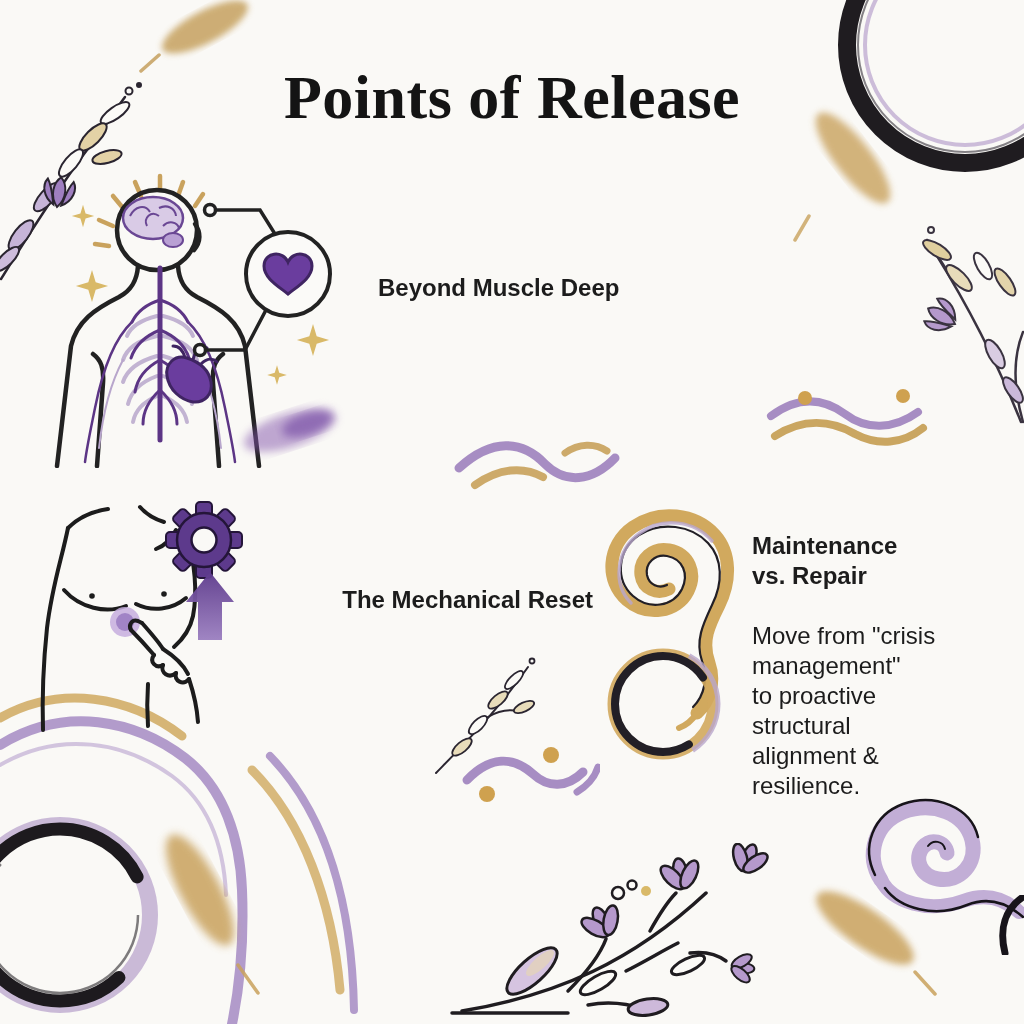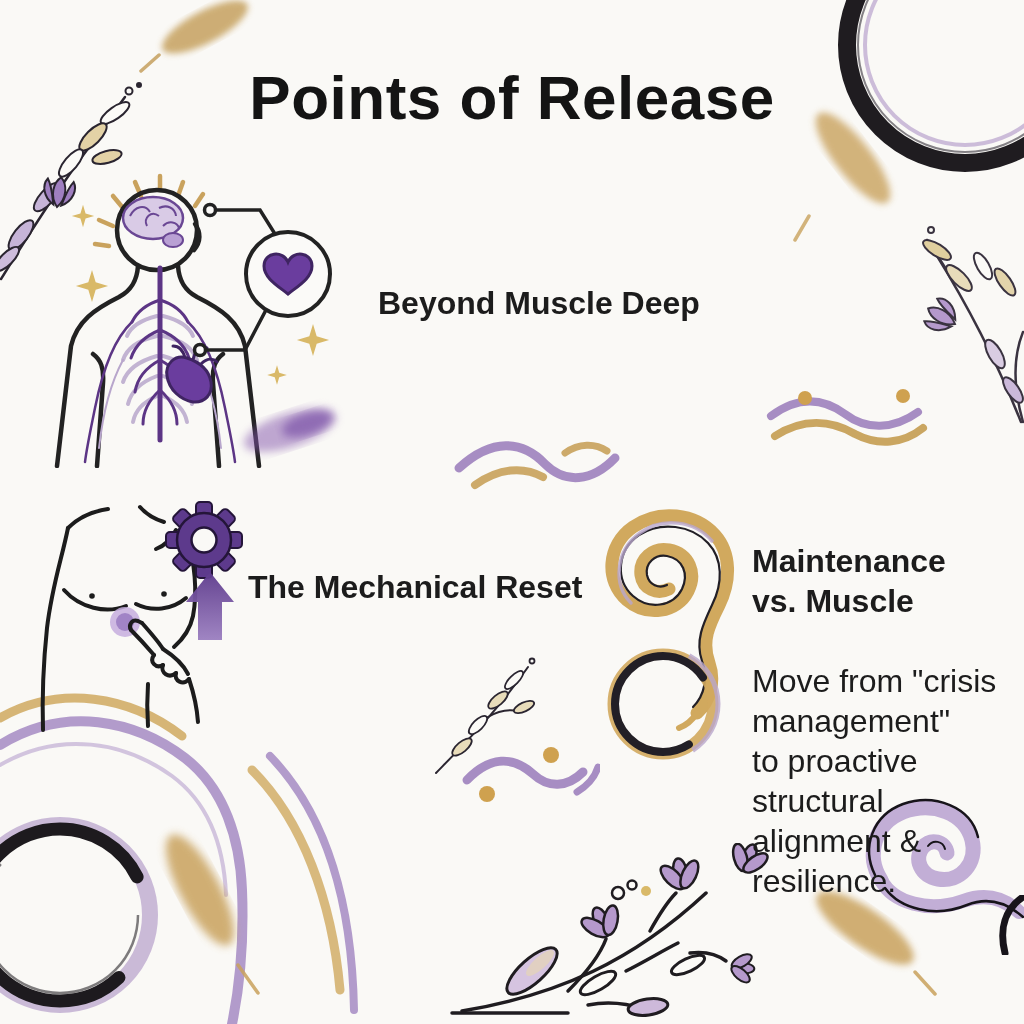--- a/index.html
+++ b/index.html
@@ -2,28 +2,28 @@
 <html><head>
 <meta charset="utf-8">
 <style>
   html,body{margin:0;padding:0;background:#e8e6e2;}
   .canvas{
     position:relative;width:1024px;height:1024px;overflow:hidden;
     background:#faf9f6;font-family:"Liberation Sans",sans-serif;color:#1c1c1c;
   }
   .page-title{
     position:absolute;left:0;right:0;top:62px;margin:0;text-align:center;
-    font-family:Liberation Sans, sans-serif;font-weight:700;
+    font-family:Liberation Serif, serif;font-weight:700;
     font-size:62px;letter-spacing:.5px;color:#141414;
   }
   .deco,.illus{position:absolute;}
-  .tblock{position:absolute;font-size:32px;line-height:1.25;white-space:pre-line;}
+  .tblock{position:absolute;font-size:24px;line-height:1.25;white-space:pre-line;}
   .tblock .h{font-weight:700;white-space:pre-line;}
   .b1{left:378px;top:243px;width:520px;}
-  .b2{left:248px;top:527px;width:345px;}
+  .b2{left:248px;top:555px;width:345px;text-align:right;}
   .b3{left:752px;top:501px;width:255px;}
 </style>
 </head>
 <body>
 
 <div class="canvas">
 
   <svg class="deco" style="left:-5px;top:55px" width="155" height="230" viewBox="0 0 155 230">
     <g fill="none" stroke="#2a2530" stroke-width="2.5" stroke-linecap="round">
       <path d="M6,224 C36,176 66,128 112,68"></path>
@@ -400,21 +400,21 @@
   <div class="tblock b1">
     <div class="h">Beyond Muscle Deep</div>
   </div>
 
   <div class="tblock b2">
     <div class="h">The Mechanical Reset</div>
   </div>
 
   <div class="tblock b3">
     <div class="h">Maintenance
-vs. Muscle</div>
+vs. Repair</div>
     <div class="b">Move from "crisis
 management"
 to proactive
 structural
 alignment &amp;
 resilience.</div>
   </div>
 
 </div>
 

